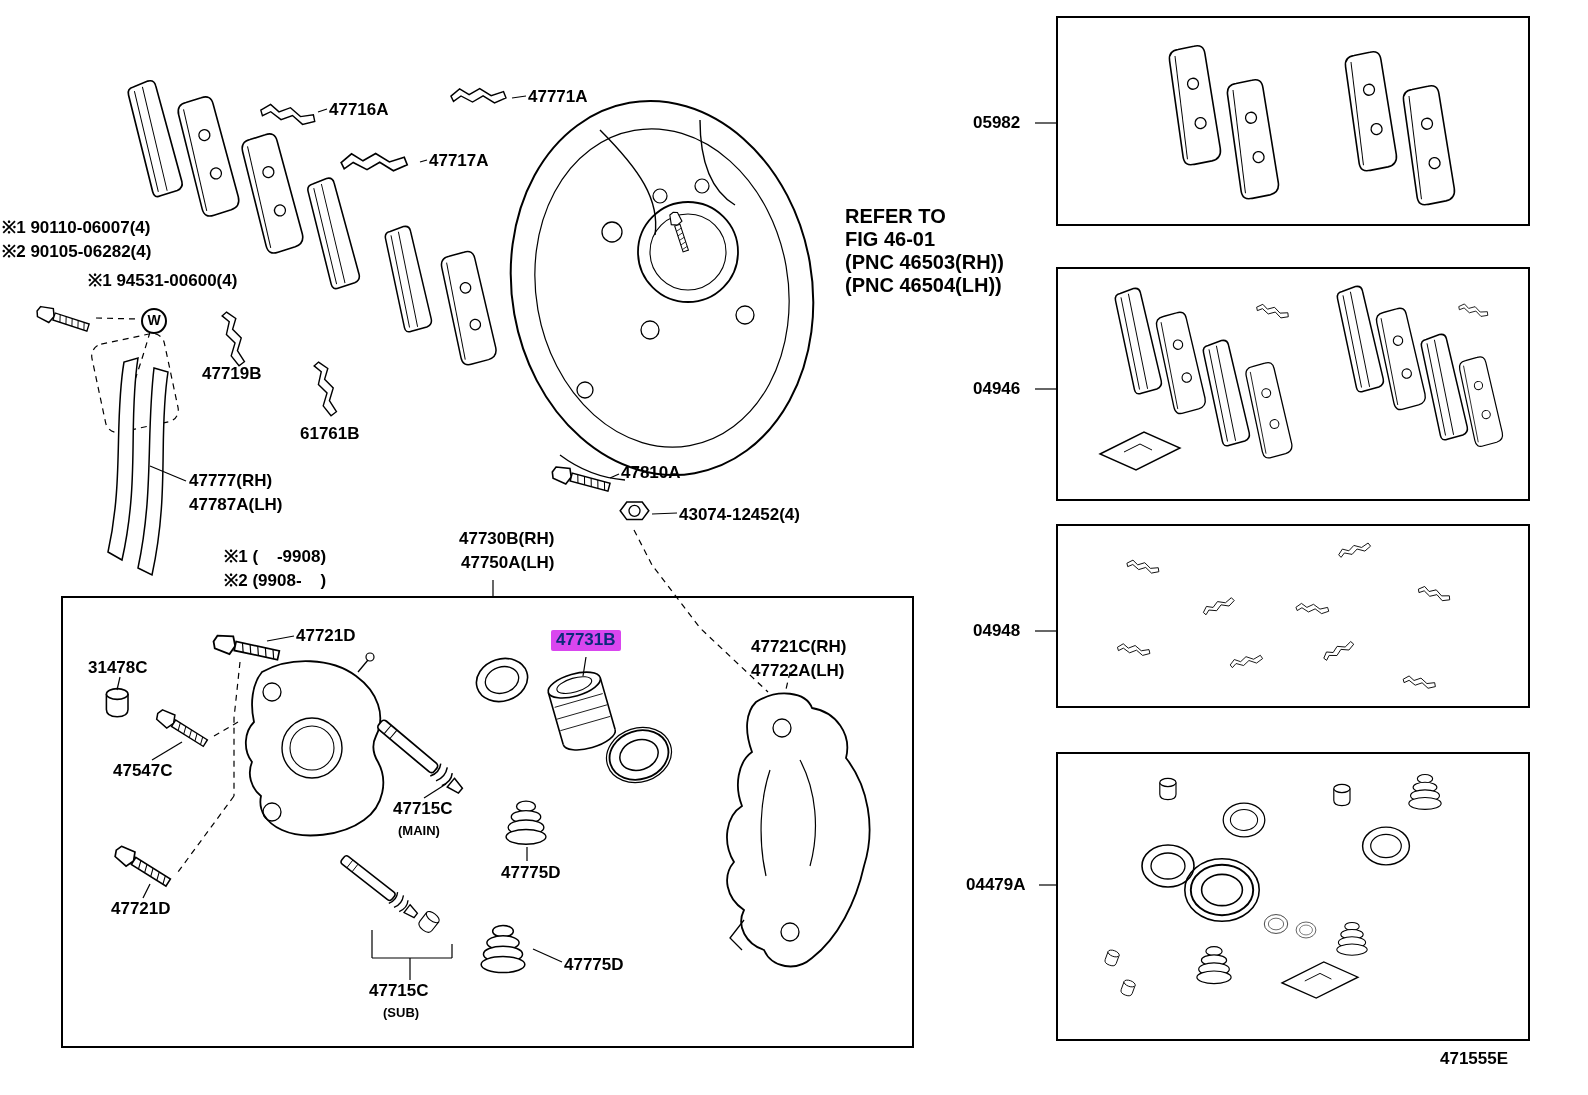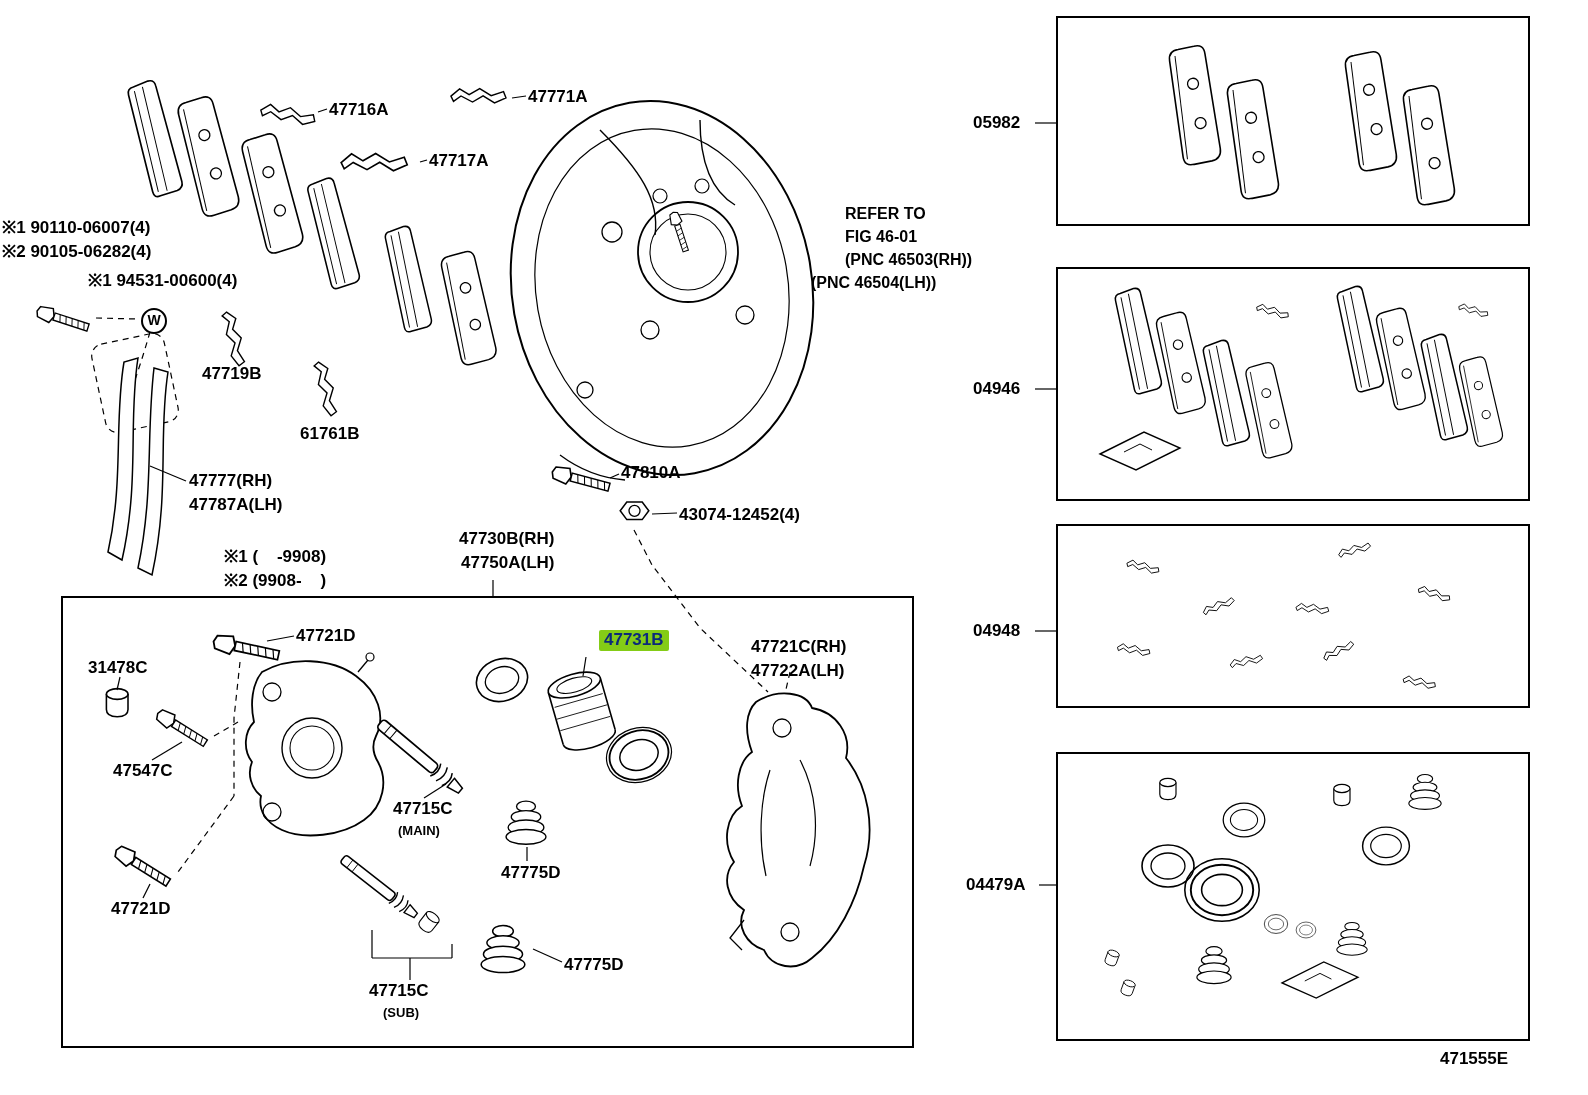--- a/index.html
+++ b/index.html
@@ -1,21 +1,21 @@
 <!DOCTYPE html>
 <html><head>
 <meta charset="utf-8">
 <style>
   html,body{margin:0;padding:0;background:#fff;}
   #stage{position:relative;width:1588px;height:1095px;background:#fff;overflow:hidden;
          font-family:Liberation Sans, sans-serif;padding-left:40px;}
   #art{position:absolute;left:0;top:0;}
   .lbl{position:absolute;font-weight:bold;font-size:17px;color:#000;line-height:1.1;white-space:pre;z-index:2;}
   .lbl-sm{font-size:13px;}
-  .lbl-ref{font-size:16px;}
+  .lbl-ref{font-size:20px;}
   .hl{padding:1px 5px;border-radius:2px;}
   .w-circle{position:absolute;width:22px;height:22px;border:2px solid #000;border-radius:50%;
             text-align:center;line-height:20px;font-weight:bold;font-size:14px;z-index:2;}
 </style>
 </head>
 <body>
 
 <div id="stage">
 
 <svg id="art" width="1588" height="1095" viewBox="0 0 1588 1095">
@@ -307,37 +307,37 @@
 <div class="w-circle" style="left:141px;top:308px">W</div>
 
 <div class="lbl" style="left:202px;top:365px">47719B</div>
 <div class="lbl" style="left:300px;top:425px">61761B</div>
 <div class="lbl" style="left:189px;top:472px">47777(RH)</div>
 <div class="lbl" style="left:189px;top:496px">47787A(LH)</div>
 
 <div class="lbl lbl-ref" style="left:845px;top:205px">REFER TO</div>
 <div class="lbl lbl-ref" style="left:845px;top:228px">FIG 46-01</div>
 <div class="lbl lbl-ref" style="left:845px;top:251px">(PNC 46503(RH))</div>
-<div class="lbl lbl-ref" style="left:811px;top:274px">(PNC 46504(LH))</div>
+<div class="lbl lbl-ref" style="left:845px;top:274px">(PNC 46504(LH))</div>
 
 <div class="lbl" style="left:621px;top:464px">47810A</div>
 <div class="lbl" style="left:679px;top:506px">43074-12452(4)</div>
 
 <div class="lbl" style="left:459px;top:530px">47730B(RH)</div>
 <div class="lbl" style="left:461px;top:554px">47750A(LH)</div>
 <div class="lbl" style="left:224px;top:548px">※1 (    -9908)</div>
 <div class="lbl" style="left:224px;top:572px">※2 (9908-    )</div>
 
 <div class="lbl" style="left:296px;top:627px">47721D</div>
 <div class="lbl" style="left:88px;top:659px">31478C</div>
 <div class="lbl" style="left:113px;top:762px">47547C</div>
 <div class="lbl" style="left:393px;top:800px">47715C</div>
 <div class="lbl lbl-sm" style="left:398px;top:824px">(MAIN)</div>
 
-<div class="lbl hl" style="left: 551px; top: 630px; background: #84cc16; color: rgb(11, 42, 122); margin-left: 48px;">47731B</div>
+<div class="lbl hl" style="left: 551px; top: 630px; background: #d946ef; color: rgb(11, 42, 122);">47731B</div>
 
 <div class="lbl" style="left:501px;top:864px">47775D</div>
 <div class="lbl" style="left:751px;top:638px">47721C(RH)</div>
 <div class="lbl" style="left:751px;top:662px">47722A(LH)</div>
 <div class="lbl" style="left:111px;top:900px">47721D</div>
 <div class="lbl" style="left:369px;top:982px">47715C</div>
 <div class="lbl lbl-sm" style="left:383px;top:1006px">(SUB)</div>
 <div class="lbl" style="left:564px;top:956px">47775D</div>
 
 <div class="lbl" style="left:973px;top:114px">05982</div>

